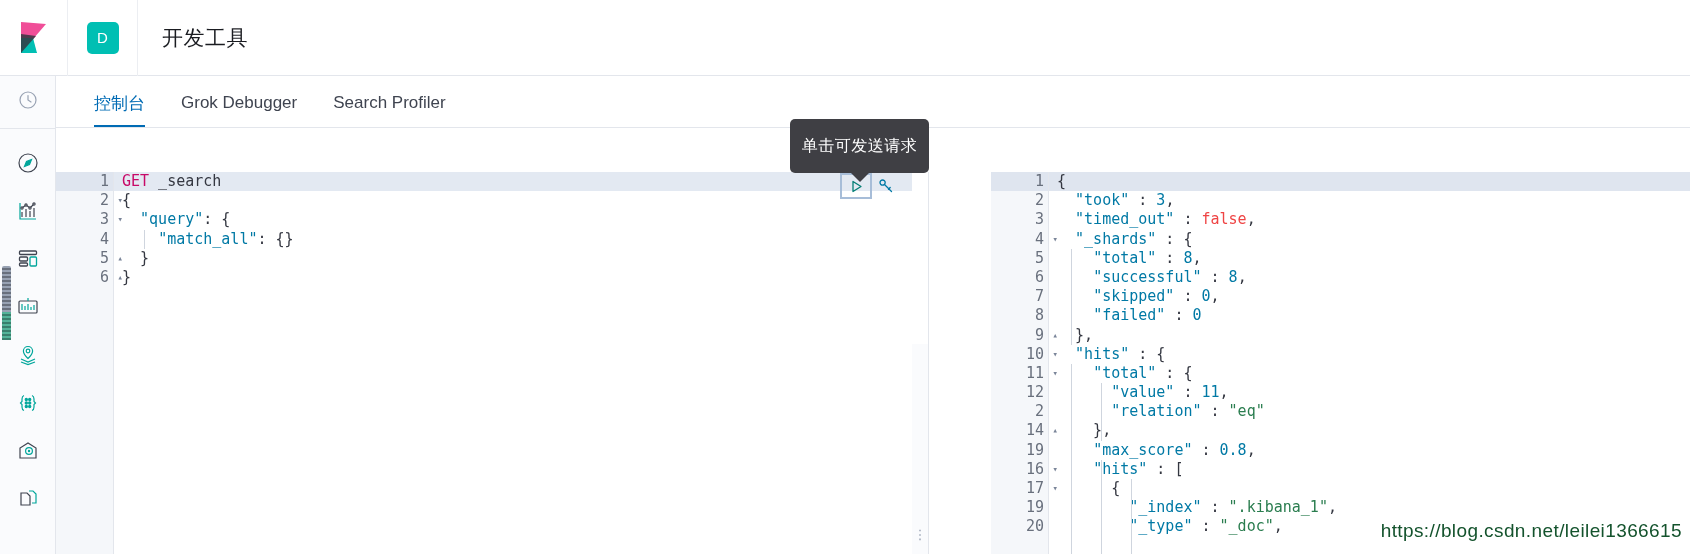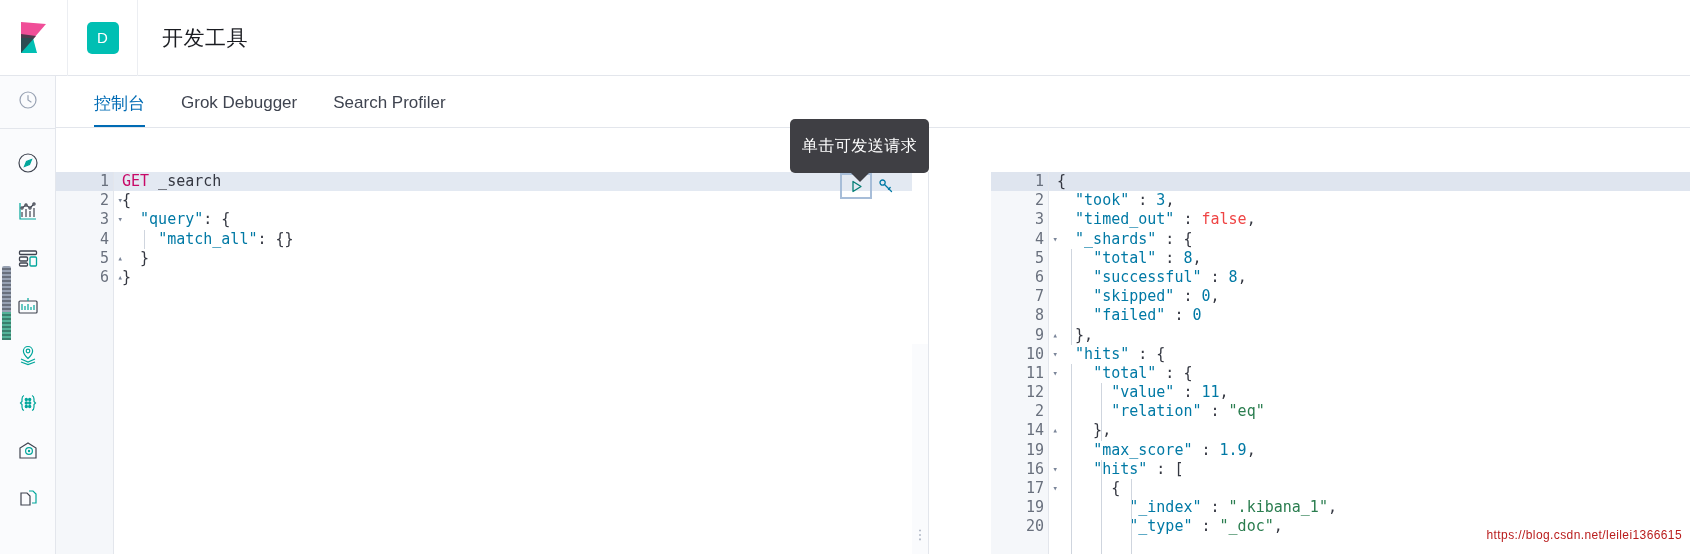--- a/index.html
+++ b/index.html
@@ -152,21 +152,21 @@
   
   .resizer {
     position: absolute; left: 856px; top: 172px; width: 16px; height: 382px;
     background: #fafbfd; display: flex; align-items: center; justify-content: center;
     cursor: col-resize;
   }
   .resizer-dots { color: #98a2b3; font-size: 13px; line-height: 4px; letter-spacing: 0; }
 
   .watermark {
     position: absolute; right: 8px; bottom: 12px;
-    font-size: 12px; color: #b91c1c; letter-spacing: .4px; user-select: none;
+    font-size: 19px; color: #14532d; letter-spacing: .4px; user-select: none;
   }
   svg { display: block; }
 </style>
 </head>
 <body>
 
 <div class="app">
 
   <div class="header">
     <div class="hdr-logo">
@@ -349,21 +349,21 @@
           <div class="line"><span class="k-punct">    </span><span class="k-key">"total"</span><span class="k-punct"> :</span><span class="k-punct"> </span><span class="k-num">8</span><span class="k-punct">,</span></div>
           <div class="line"><span class="k-punct">    </span><span class="k-key">"successful"</span><span class="k-punct"> :</span><span class="k-punct"> </span><span class="k-num">8</span><span class="k-punct">,</span></div>
           <div class="line"><span class="k-punct">    </span><span class="k-key">"skipped"</span><span class="k-punct"> :</span><span class="k-punct"> </span><span class="k-num">0</span><span class="k-punct">,</span></div>
           <div class="line"><span class="k-punct">    </span><span class="k-key">"failed"</span><span class="k-punct"> :</span><span class="k-punct"> </span><span class="k-num">0</span></div>
           <div class="line"><span class="k-punct">  },</span></div>
           <div class="line"><span class="k-punct">  </span><span class="k-key">"hits"</span><span class="k-punct"> :</span><span class="k-punct"> {</span></div>
           <div class="line"><span class="k-punct">    </span><span class="k-key">"total"</span><span class="k-punct"> :</span><span class="k-punct"> {</span></div>
           <div class="line"><span class="k-punct">      </span><span class="k-key">"value"</span><span class="k-punct"> :</span><span class="k-punct"> </span><span class="k-num">11</span><span class="k-punct">,</span></div>
           <div class="line"><span class="k-punct">      </span><span class="k-key">"relation"</span><span class="k-punct"> :</span><span class="k-punct"> </span><span class="k-str">"eq"</span></div>
           <div class="line"><span class="k-punct">    },</span></div>
-          <div class="line"><span class="k-punct">    </span><span class="k-key">"max_score"</span><span class="k-punct"> :</span><span class="k-punct"> </span><span class="k-num">1.9</span><span class="k-punct">,</span></div>
+          <div class="line"><span class="k-punct">    </span><span class="k-key">"max_score"</span><span class="k-punct"> :</span><span class="k-punct"> </span><span class="k-num">0.8</span><span class="k-punct">,</span></div>
           <div class="line"><span class="k-punct">    </span><span class="k-key">"hits"</span><span class="k-punct"> :</span><span class="k-punct"> [</span></div>
           <div class="line"><span class="k-punct">      {</span></div>
           <div class="line"><span class="k-punct">        </span><span class="k-key">"_index"</span><span class="k-punct"> :</span><span class="k-punct"> </span><span class="k-str">".kibana_1"</span><span class="k-punct">,</span></div>
           <div class="line"><span class="k-punct">        </span><span class="k-key">"_type"</span><span class="k-punct"> :</span><span class="k-punct"> </span><span class="k-str">"_doc"</span><span class="k-punct">,</span></div>
         </div>
     </div>
   </div>
 
   <div class="tooltip">单击可发送请求</div>
 

